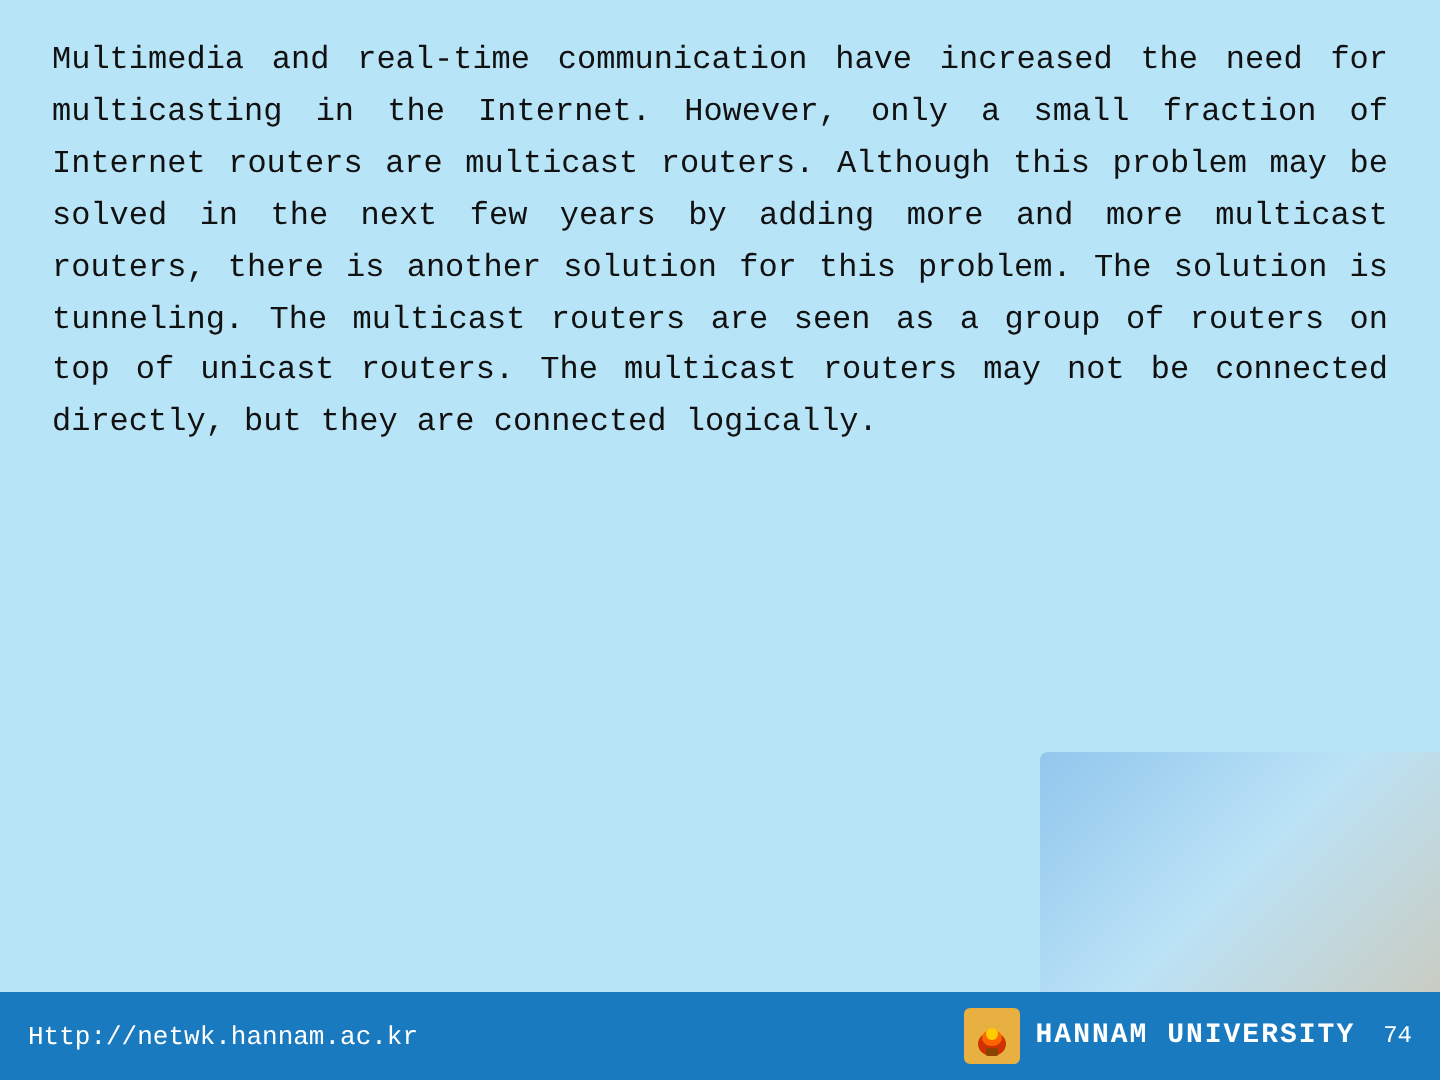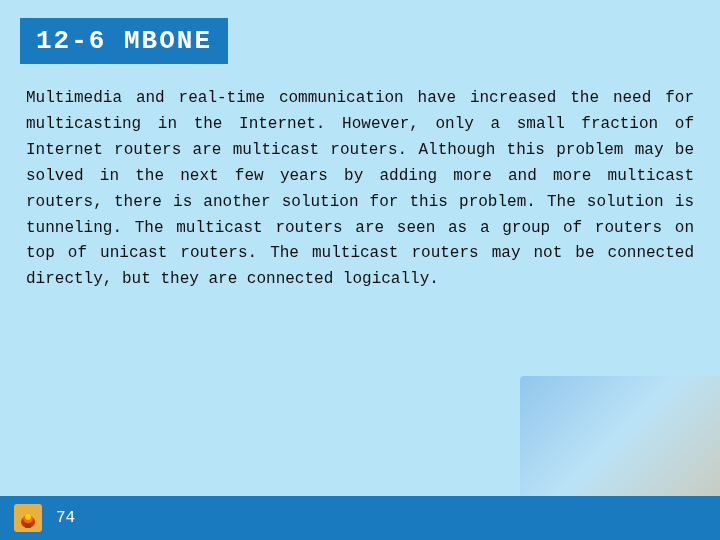--- a/index.html
+++ b/index.html
@@ -75,21 +75,21 @@
     .footer-university {
       color: white;
       font-size: 14px;
       font-weight: bold;
       font-family: 'Courier New', Courier, monospace;
       letter-spacing: 1px;
     }
 
     .footer-page {
       color: white;
-      font-size: 16px;
+      font-size: 12px;
       font-family: 'Courier New', Courier, monospace;
       margin-left: 6px;
     }
 
     
     .bg-deco {
       position: absolute;
       bottom: 44px;
       right: 0;
       width: 200px;
@@ -97,36 +97,37 @@
       opacity: 0.35;
       background: linear-gradient(135deg, #4a90d9 0%, #c0e0f5 50%, #e8a060 100%);
       border-radius: 4px 0 0 0;
     }
   </style>
 </head>
 <body>
 
 <div class="slide-container">
 
-  <div class="title-box">12-6  MBONE</div>
 
   <div class="content-text">Multimedia and real-time communication have increased the need for multicasting in the Internet. However, only a small fraction of Internet routers are multicast routers. Although this problem may be solved in the next few years by adding more and more multicast routers, there is another solution for this problem. The solution is tunneling. The multicast routers are seen as a group of routers on top of unicast routers. The multicast routers may not be connected directly, but they are connected logically.</div>
 
   <div class="bg-deco"></div>
 
   <div class="footer">
+    <span class="footer-url">Http://netwk.hannam.ac.kr</span>
 
     <div class="footer-right">
 
       <svg class="footer-logo" viewBox="0 0 28 28" xmlns="http://www.w3.org/2000/svg">
         <rect width="28" height="28" rx="3" fill="#e8b040"></rect>
         <ellipse cx="14" cy="18" rx="7" ry="6" fill="#cc3300"></ellipse>
         <ellipse cx="14" cy="15" rx="5" ry="4" fill="#ff6600"></ellipse>
         <ellipse cx="14" cy="13" rx="3" ry="3" fill="#ffcc00"></ellipse>
         <rect x="11" y="20" width="6" height="4" rx="1" fill="#884400"></rect>
       </svg>
 
+      <span class="footer-university">HANNAM  UNIVERSITY</span>
 
       <span class="footer-page">74</span>
     </div>
   </div>
 
 </div>
 
 </body></html>

